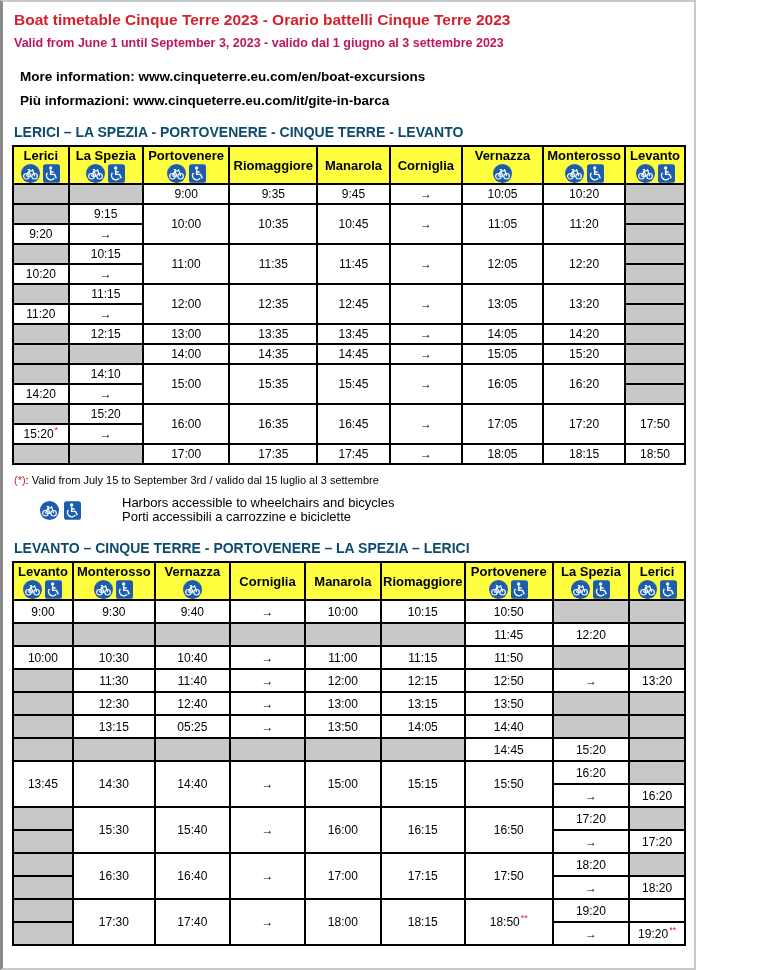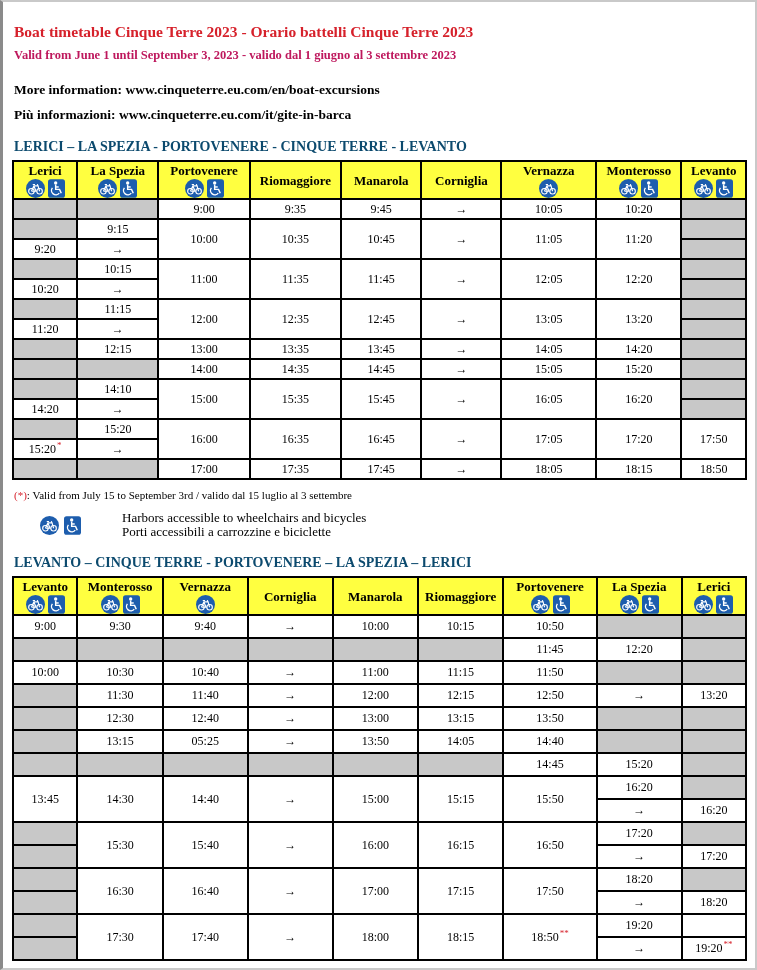--- a/index.html
+++ b/index.html
@@ -1,25 +1,24 @@
 <!DOCTYPE html>
 <html><head>
 <meta charset="utf-8">
 <style>
   html,body{margin:0;padding:0;background:#fff;}
   body{font-family:"Liberation Sans","DejaVu Sans",sans-serif;color:#000;}
   .page{
-    width:757px;height:970px;box-sizing:border-box;overflow:hidden;
+    width:696px;height:970px;box-sizing:border-box;overflow:hidden;
     background:#fff;border:2px solid #c9c9c9;border-left:3px solid #8a8a8a;
-    padding:18px 8px 4px 9px;
-    font-family:Liberation Serif, serif;
+    padding:6px 8px 4px 9px;
   }
   .main-title{color:#d6212b;font-size:15.5px;font-weight:bold;margin:3px 0 0 2px;}
   .sub-title{color:#be185d;font-size:12.5px;font-weight:bold;margin:7px 0 0 2px;}
-  .info-line{font-size:13.5px;font-weight:bold;margin:9px 0 0 2px;}
+  .info-line{font-size:13.5px;font-weight:bold;margin:9px 0 0 8px;}
   .info-block{margin-top:19px;}
   .route-title{color:#0c4a6e;font-size:14px;font-weight:bold;margin:16px 0 5px 2px;}
   table.timetable{border-collapse:collapse;table-layout:fixed;margin-left:0px;}
   table.timetable th, table.timetable td{
     border:2px solid #000;text-align:center;vertical-align:middle;padding:0;
     overflow:hidden;white-space:nowrap;
   }
   table.timetable th{background:#ffff40;font-size:13px;font-weight:bold;height:36px;}
   .th-label{line-height:14px;padding-top:1px;}
   .th-icons{display:flex;justify-content:center;align-items:center;gap:3px;margin-top:1px;}

